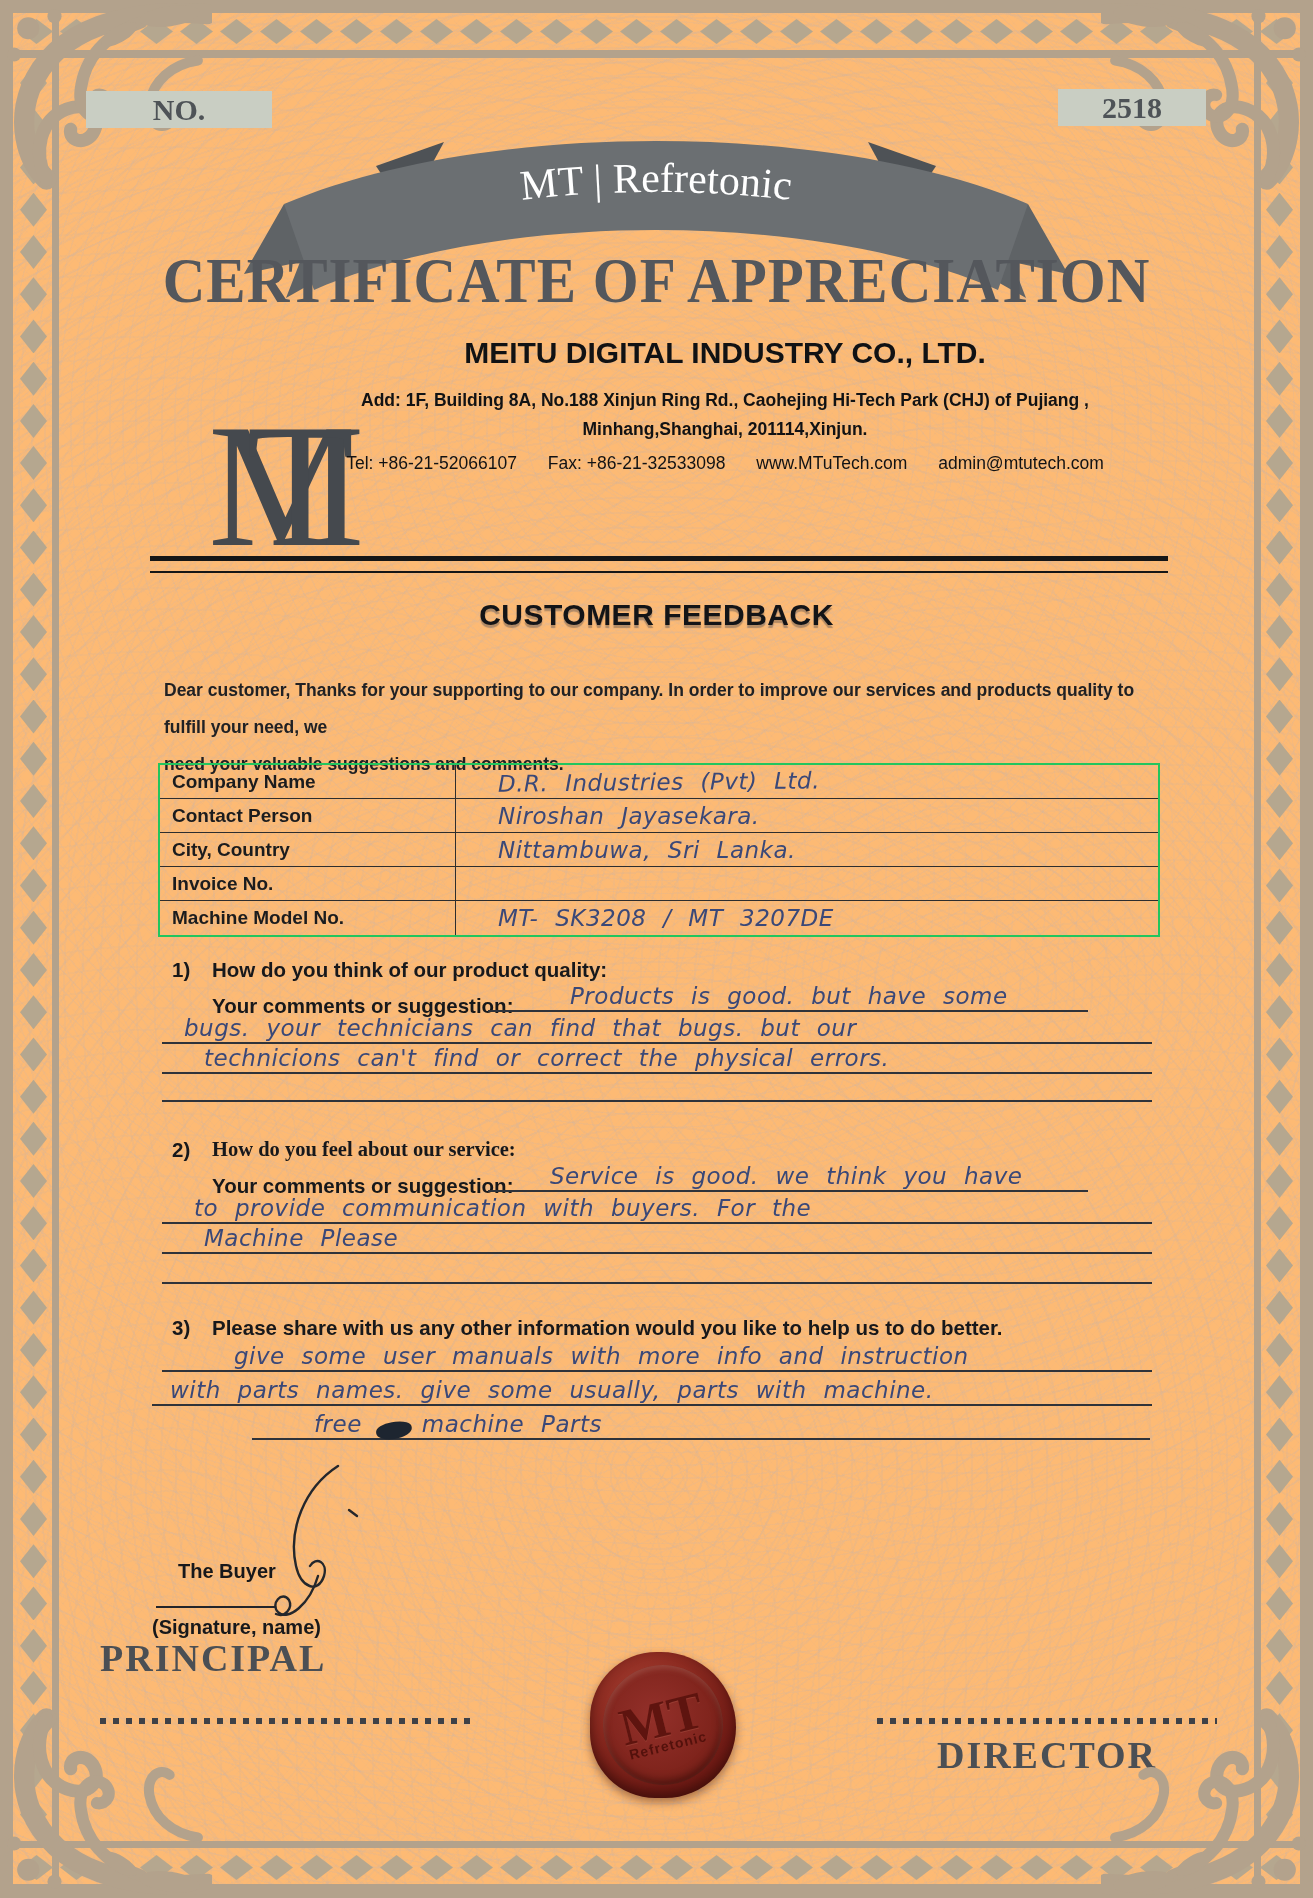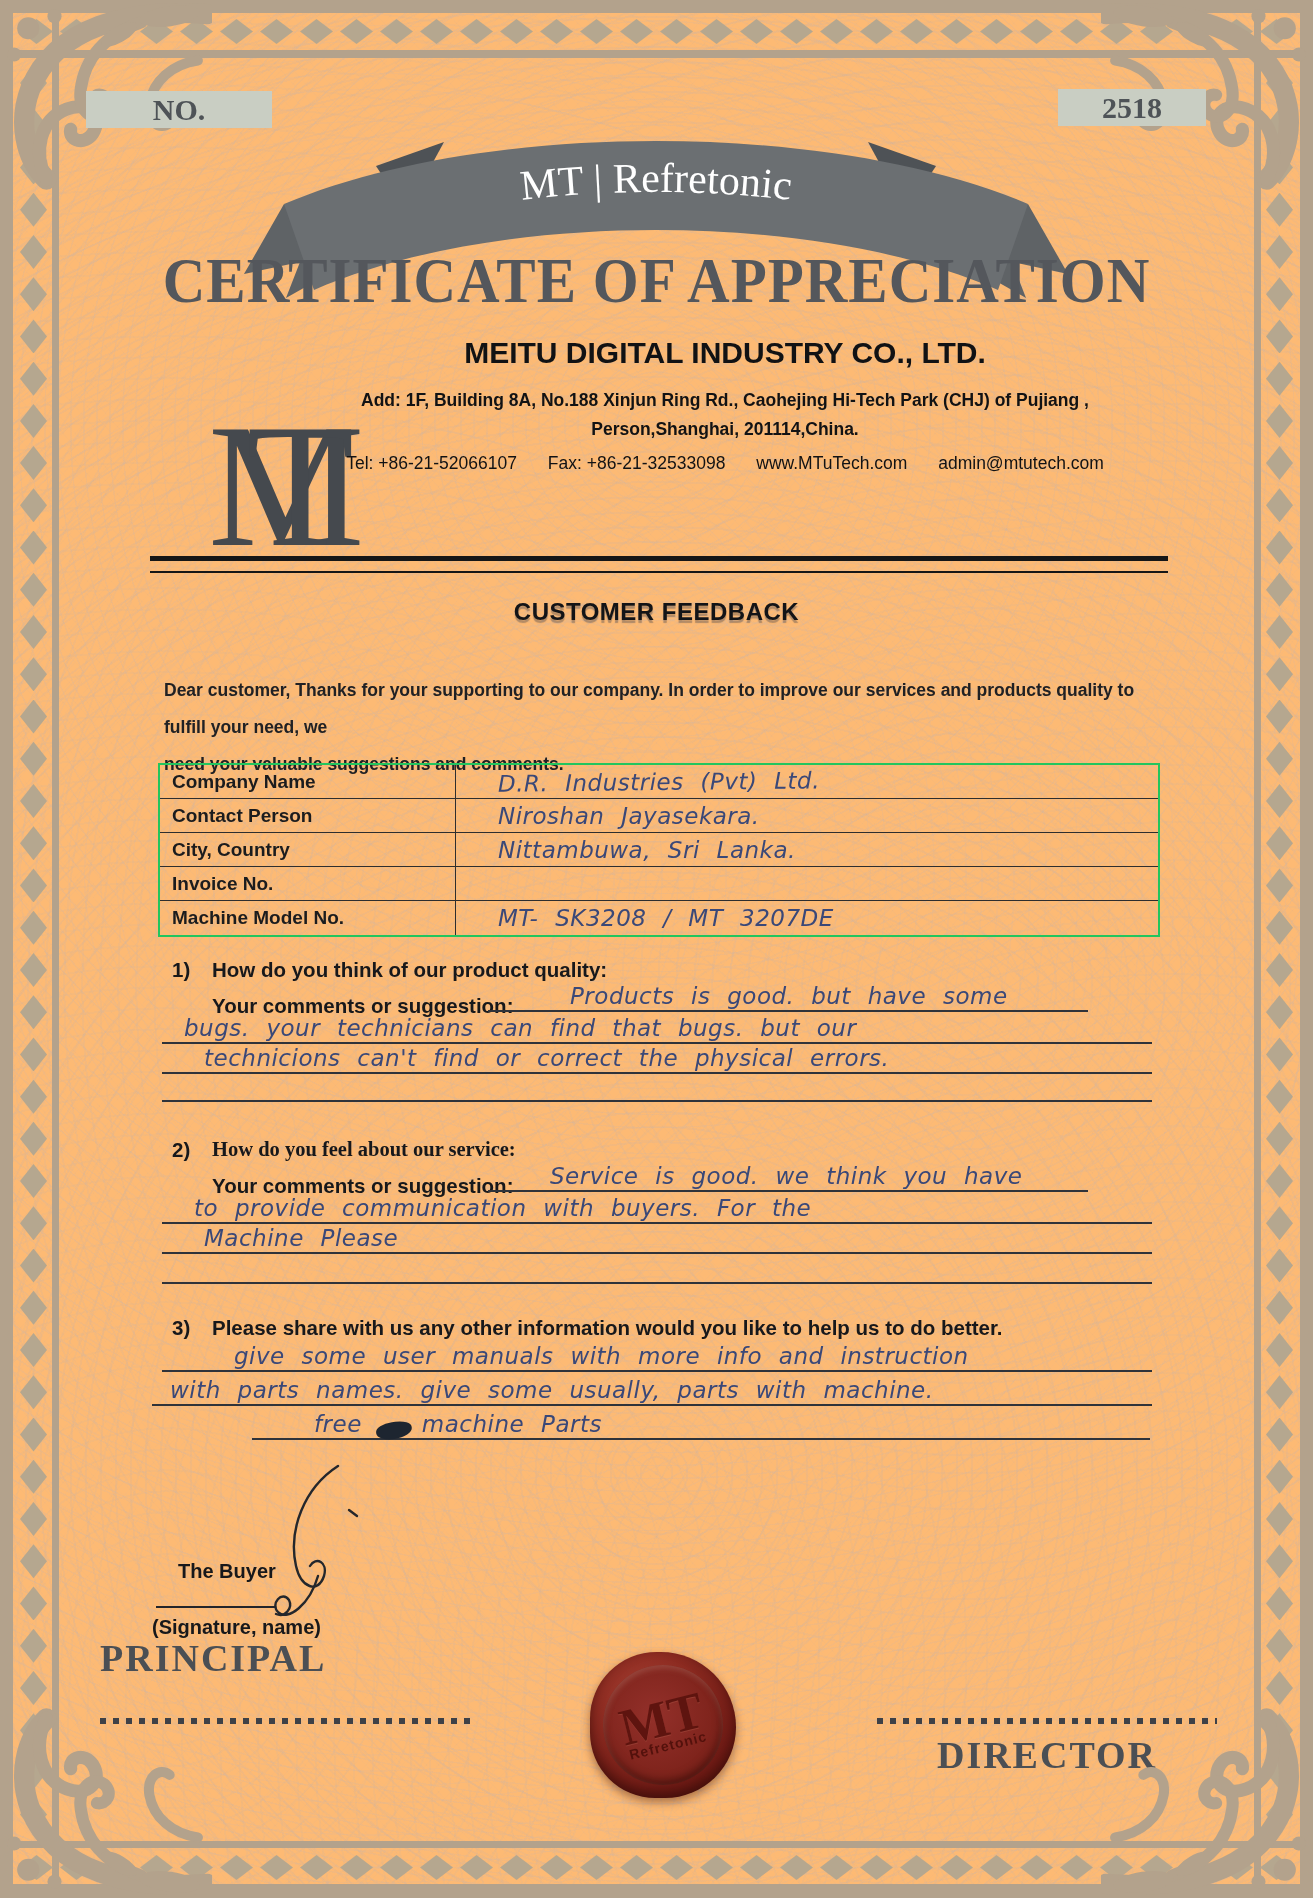--- a/index.html
+++ b/index.html
@@ -58,21 +58,21 @@
   .logo .lm{font-size:176px;}
   .logo .lt{font-size:176px;margin-left:-118px;}
   .coinfo{position:absolute;left:330px;top:336px;width:790px;text-align:center;z-index:3;color:#111214;}
   .coname{font-size:30px;font-weight:700;letter-spacing:0;}
   .coaddr{margin-top:16px;font-size:17.5px;font-weight:700;line-height:1.65;}
   .cocontact{margin-top:9px;font-size:17.5px;font-weight:400;}
   .cocontact span{margin:0 13px;}
   .dblrule{position:absolute;left:150px;top:556px;width:1018px;height:10px;z-index:3;
            border-top:5px solid #151617;border-bottom:2px solid #151617;}
   .fbhead{position:absolute;left:0;right:0;top:598px;text-align:center;z-index:3;
-          font-size:24px;font-weight:700;color:#131417;letter-spacing:.5px;
+          font-size:30px;font-weight:700;color:#131417;letter-spacing:.5px;
           text-shadow:0 3px 1px rgba(45,52,70,.35);}
   .intro{position:absolute;left:164px;top:672px;width:995px;z-index:3;
          font-size:17.5px;font-weight:700;color:#202124;line-height:2.1;}
   
   .ftable{position:absolute;left:158px;top:763px;width:998px;z-index:3;
           display:grid;grid-template-columns:296px 1fr;border:2px solid #22c55e;}
   .ftable .cell{height:34px;border-bottom:1px solid #2e2e2e;box-sizing:border-box;display:flex;align-items:center;}
   .ftable .lab{padding-left:12px;font-size:19px;font-weight:700;color:#1b1c1e;border-right:1px solid #2e2e2e;}
   .ftable .val{padding-left:42px;}
   .ftable .cell.last{border-bottom:none;}
@@ -366,21 +366,21 @@
   </svg>
 
   <div class="title">CERTIFICATE OF APPRECIATION</div>
 
   <div class="logo"><span class="lm">M</span><span class="lt">T</span></div>
 
   <div class="coinfo">
     <div class="coname">MEITU DIGITAL INDUSTRY CO., LTD.</div>
     <div class="coaddr">
       <div>Add: 1F, Building 8A, No.188 Xinjun Ring Rd., Caohejing Hi-Tech Park (CHJ) of Pujiang ,</div>
-      <div>Person,Shanghai, 201114,China.</div>
+      <div>Minhang,Shanghai, 201114,Xinjun.</div>
     </div>
     <div class="cocontact">
       <span>Tel: +86-21-52066107</span>
       <span>Fax: +86-21-32533098</span>
       <span>www.MTuTech.com</span>
       <span>admin@mtutech.com</span>
     </div>
   </div>
 
   <div class="dblrule"></div>

